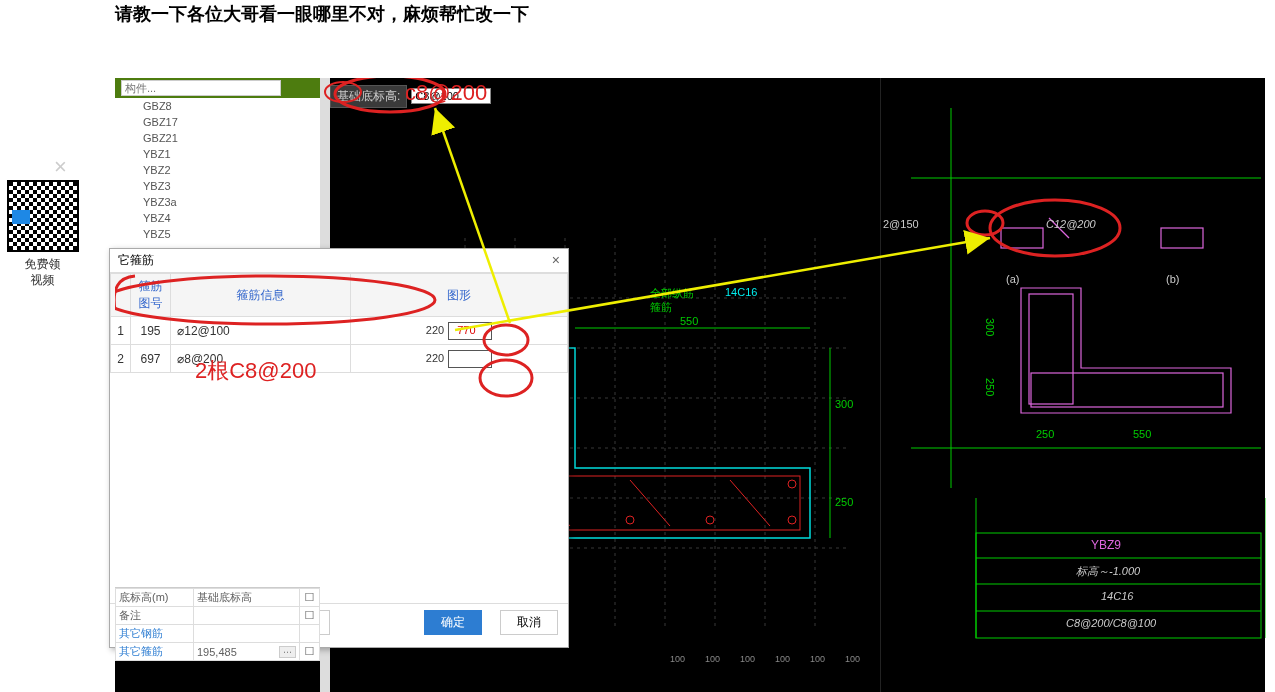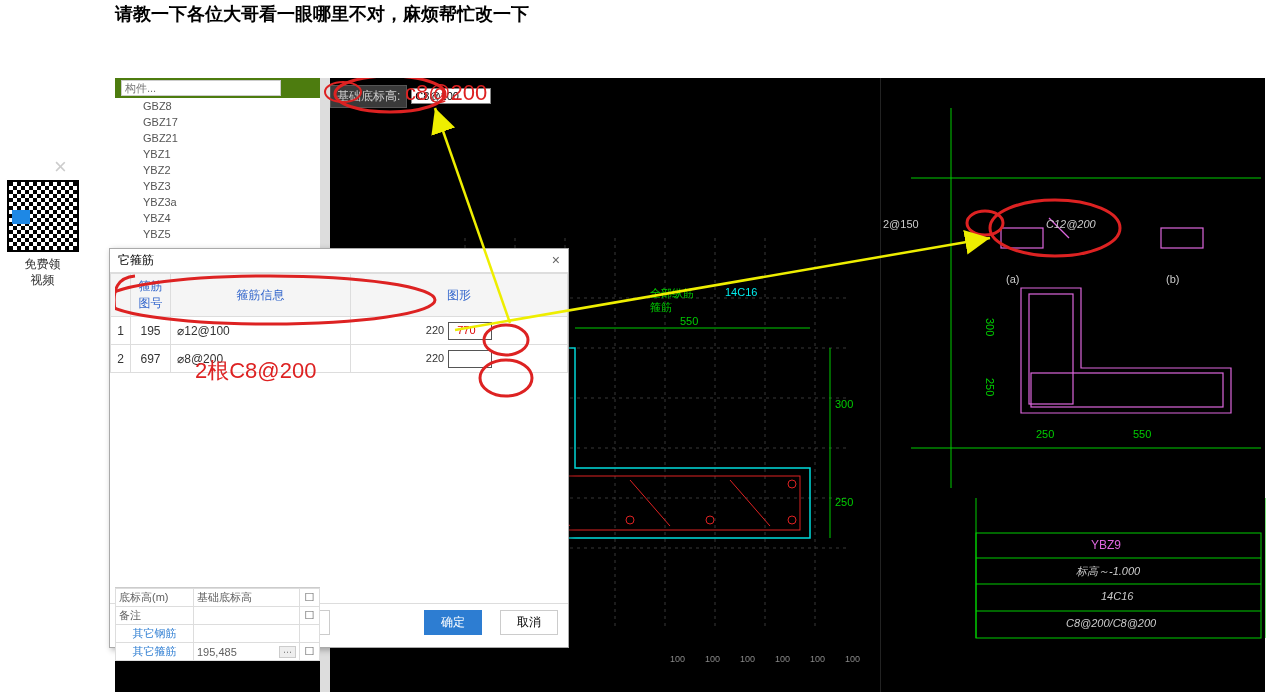--- a/index.html
+++ b/index.html
@@ -52,21 +52,21 @@
   .dlg-btns button.pri { background:#2d7dd2; color:#fff; border-color:#2d7dd2;}
   .dlg-btns .spacer { flex:1;}
   
   
   .prop-grid { position:absolute; left:0; top:509px; width:205px; background:#fff; font-size:11px; border-top:1px solid #ccc;}
   .prop-grid table{ width:100%; border-collapse:collapse;}
   .prop-grid td{ border:1px solid #ddd; padding:1px 3px; color:#606060;}
   .prop-grid td:first-child{ width:78px; }
   .prop-grid td:last-child{ width:20px; text-align:center;}
   .prop-grid .hdr td{ color:#606060; background:#f7f7f7;}
-  .prop-grid .link{ color:#2d7dd2;text-align:center;}
+  .prop-grid .link{ color:#2d7dd2;}
   .prop-grid td .dots{ float:right; background:#eee; padding:0 3px; border:1px solid #ccc; font-size:9px;}
   
   
   .cad1 { position:absolute; left:215px; top:30px; width:550px; height:584px; background:#000;}
   .cad-label { position:absolute; font-size:11px; font-family:Arial;}
   .green { color:#0c0;}
   .cyan { color:#0ee;}
   .white { color:#ccc;}
   .magenta { color:#d6d;}
   .red-stroke { stroke:#d22; fill:none;}
@@ -221,21 +221,21 @@
     <div class="cad-label white" style="left:165px;top:140px;font-style:italic">C12@200</div>
     <div class="cad-label white" style="left:125px;top:195px">(a)</div>
     <div class="cad-label white" style="left:285px;top:195px">(b)</div>
     <div class="cad-label green" style="left:103px;top:240px;writing-mode:vertical-rl">300</div>
     <div class="cad-label green" style="left:103px;top:300px;writing-mode:vertical-rl">250</div>
     <div class="cad-label green" style="left:155px;top:350px">250</div>
     <div class="cad-label green" style="left:252px;top:350px">550</div>
     <div class="cad-label magenta" style="left:210px;top:460px;font-size:12px;">YBZ9</div>
     <div class="cad-label white" style="left:195px;top:486px;font-style:italic">标高～-1.000</div>
     <div class="cad-label white" style="left:220px;top:512px;font-style:italic">14C16</div>
-    <div class="cad-label white" style="left:185px;top:539px;font-style:italic">C8@200/C8@200</div>
+    <div class="cad-label white" style="left:185px;top:539px;font-style:italic">C8@200/C8@100</div>
   </div>
 
   <div class="dialog">
     <div class="dlg-title">
       <span>它箍筋</span>
       <span class="x">×</span>
     </div>
     <table class="dlg-tbl">
       <tbody>
           <tr>

